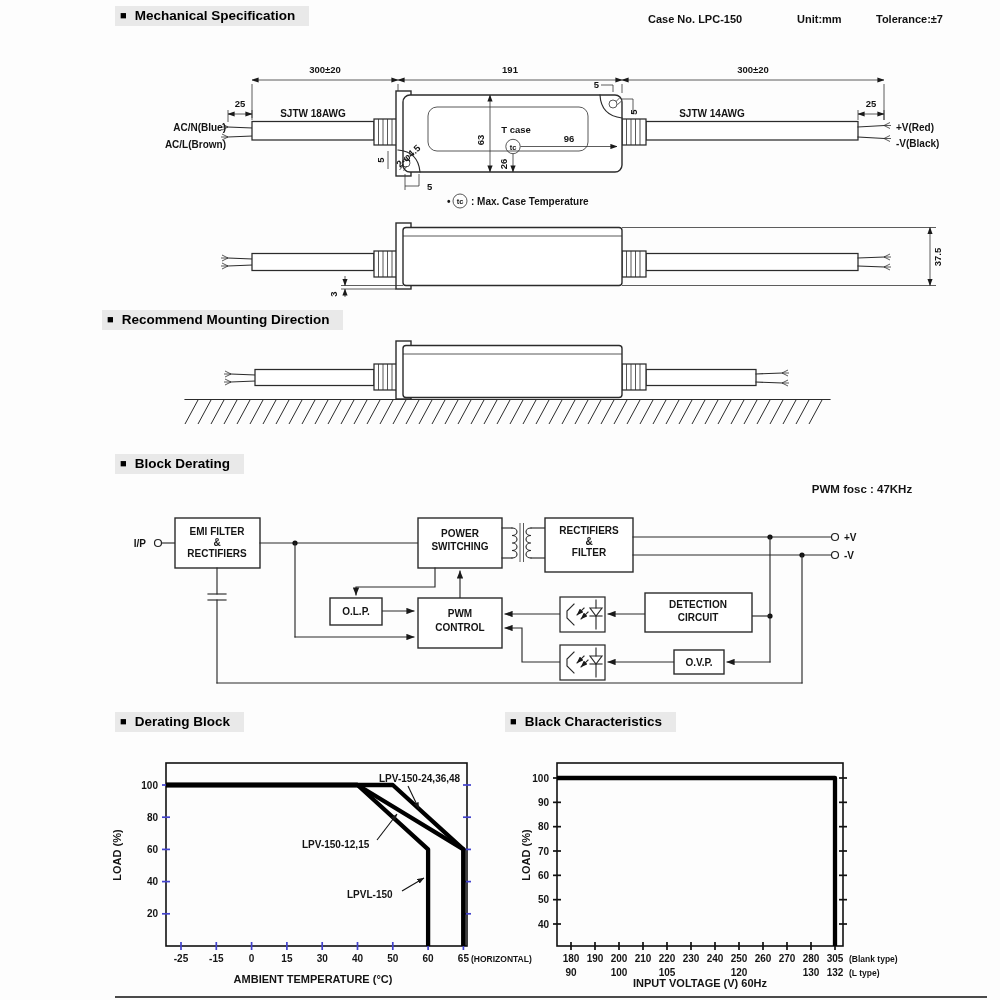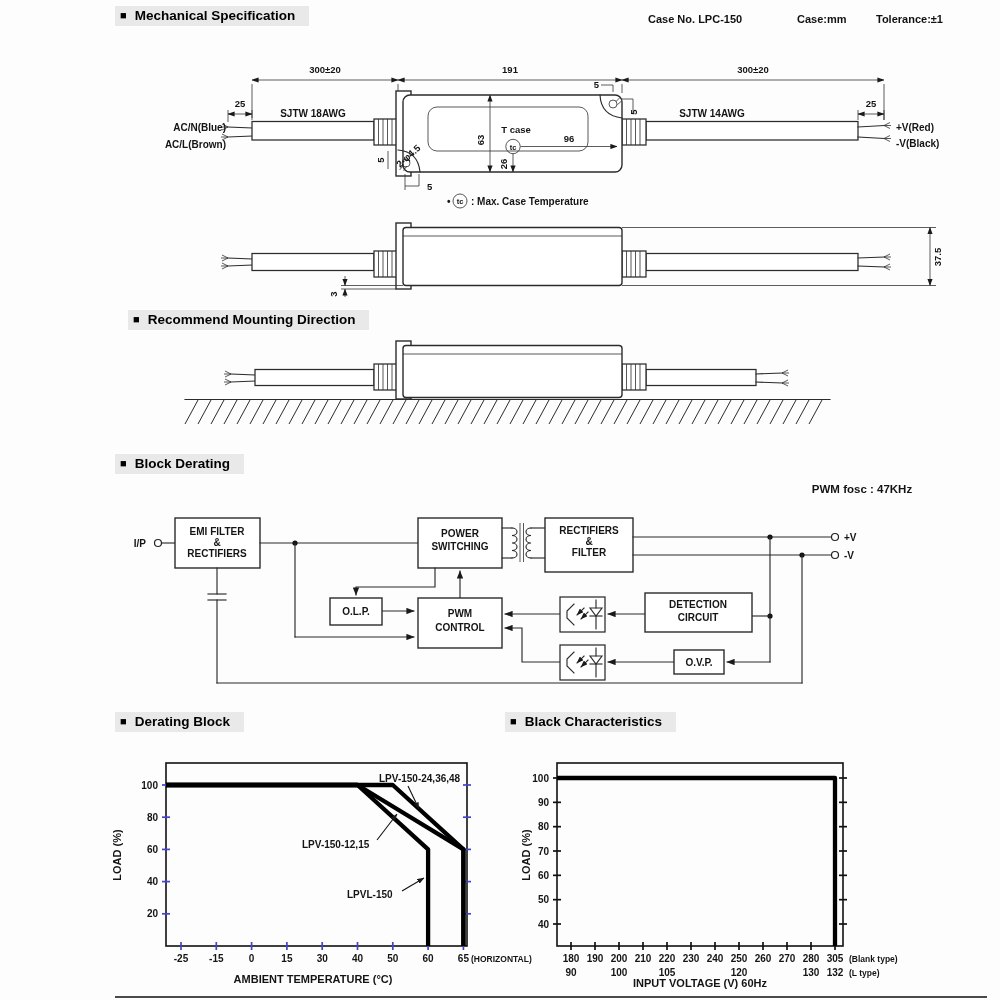--- a/index.html
+++ b/index.html
@@ -431,23 +431,23 @@
         <text x="835" y="976" class="t10 mid">132</text>
         <text x="849" y="962" class="t85">(Blank type)</text>
         <text x="849" y="976" class="t85">(L type)</text>
         <polyline points="557.0,778.0 835.0,778.0 835.0,945.9" fill="none" stroke="#000" stroke-width="4.3" stroke-linejoin="round"></polyline>
         <text x="700" y="987" class="t11 mid">INPUT VOLTAGE (V) 60Hz</text>
         <text x="530" y="855" class="t11 mid" transform="rotate(-90 530 855)">LOAD (%)</text>
       </g>
 </svg>
 
 <div class="h" style="left:115px;top:6px"><span class="sq">■</span><span>Mechanical Specification</span></div>
-<div class="h" style="left:128px;top:310px"><span class="sq">■</span><span>Recommend Mounting Direction</span></div>
+<div class="h" style="left:102px;top:310px"><span class="sq">■</span><span>Recommend Mounting Direction</span></div>
 <div class="h" style="left:115px;top:454px"><span class="sq">■</span><span>Block Derating</span></div>
 <div class="h" style="left:115px;top:712px"><span class="sq">■</span><span>Derating Block</span></div>
 <div class="h" style="left:505px;top:712px"><span class="sq">■</span><span>Black Characteristics</span></div>
 
 <span class="hdr" style="left:648px">Case No. LPC-150</span>
-<span class="hdr" style="left:797px">Case:mm</span>
-<span class="hdr" style="left:876px">Tolerance:±1</span>
+<span class="hdr" style="left:797px">Unit:mm</span>
+<span class="hdr" style="left:876px">Tolerance:±7</span>
 
 <div class="footer-line"></div>
 </div>
 
 </body></html>

